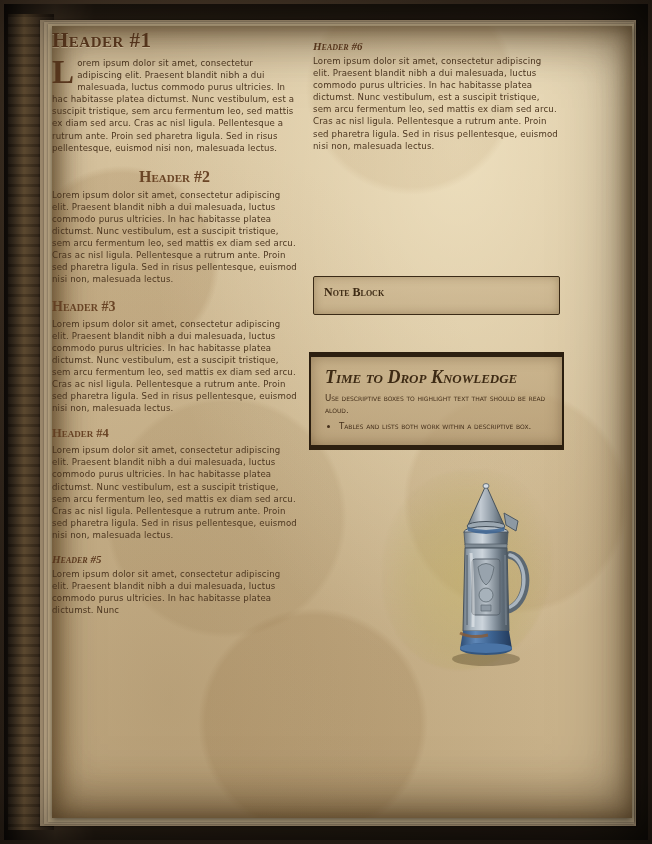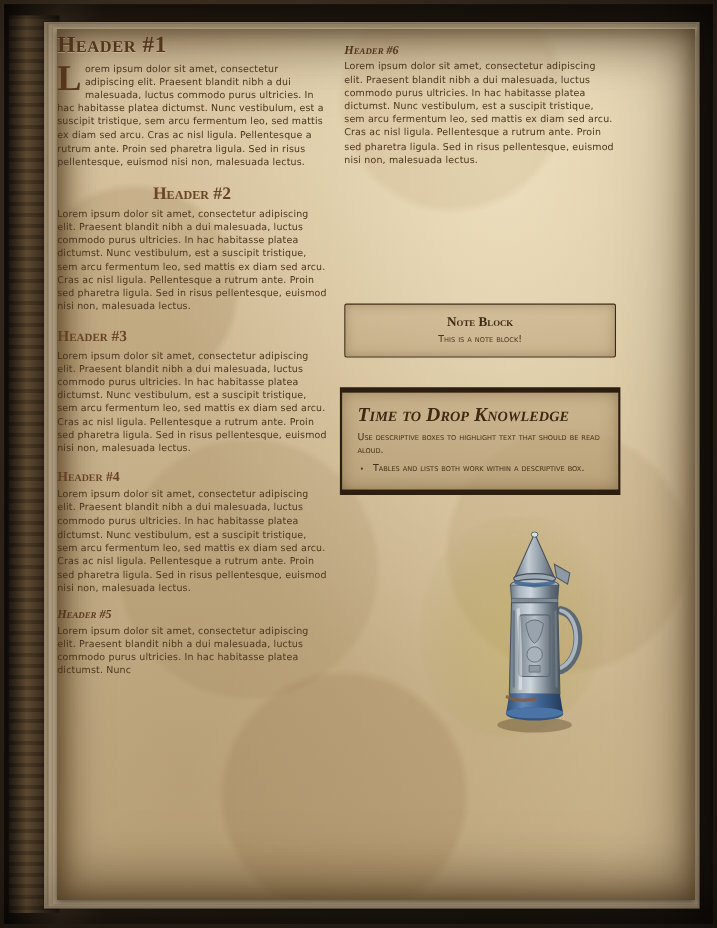--- a/index.html
+++ b/index.html
@@ -182,21 +182,20 @@
     position: absolute;
     left: 313px;
     top: 276px;
     width: 247px;
     box-sizing: border-box;
     padding: 8px 10px 10px 10px;
     background: linear-gradient(180deg, rgba(196,172,132,0.55), rgba(182,157,117,0.55));
     border: 1.6px solid #3a2a16;
     border-radius: 2px;
     box-shadow: inset 0 0 10px rgba(90,65,30,0.35);
-    text-align: center;
   }
   .note-block .nb-title {
     font-family: "Liberation Serif", serif;
     font-variant: small-caps;
     font-weight: bold;
     font-size: 12px;
     color: #3d2a14;
     margin-bottom: 4px;
   }
   .note-block .nb-text {
@@ -306,21 +305,20 @@
   </div>
 
   <div class="col col-right">
 
     <h5 class="hdr">Header #6</h5>
     <p class="body">Lorem ipsum dolor sit amet, consectetur adipiscing elit. Praesent blandit nibh a dui malesuada, luctus commodo purus ultricies. In hac habitasse platea dictumst. Nunc vestibulum, est a suscipit tristique, sem arcu fermentum leo, sed mattis ex diam sed arcu. Cras ac nisl ligula. Pellentesque a rutrum ante. Proin sed pharetra ligula. Sed in risus pellentesque, euismod nisi non, malesuada lectus.</p>
   </div>
 
   <div class="note-block">
     <div class="nb-title">Note Block</div>
-    <div class="nb-text">This is a note block!</div>
   </div>
 
   <div class="desc-box">
     <div class="db-title">Time to Drop Knowledge</div>
     <p class="db-text">Use descriptive boxes to highlight text that should be read aloud.</p>
     <ul class="db-list">
       <li>Tables and lists both work within a descriptive box.</li>
     </ul>
   </div>
 

